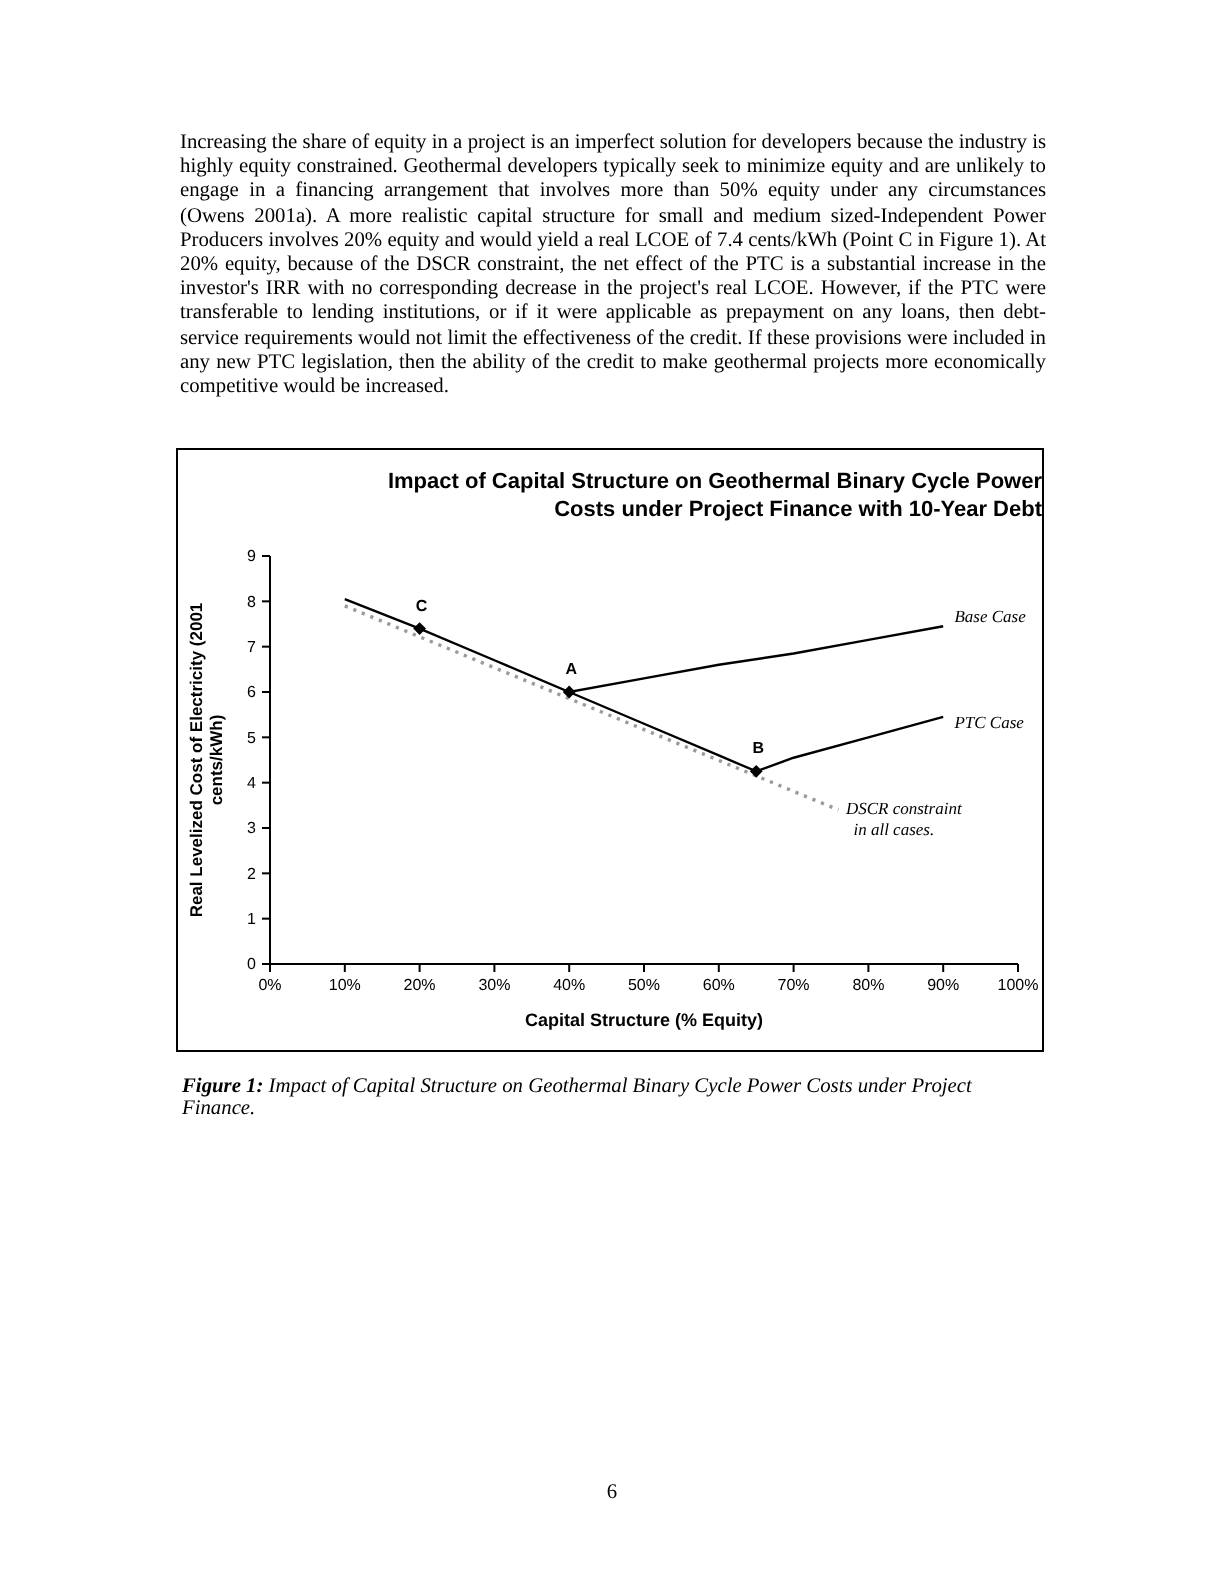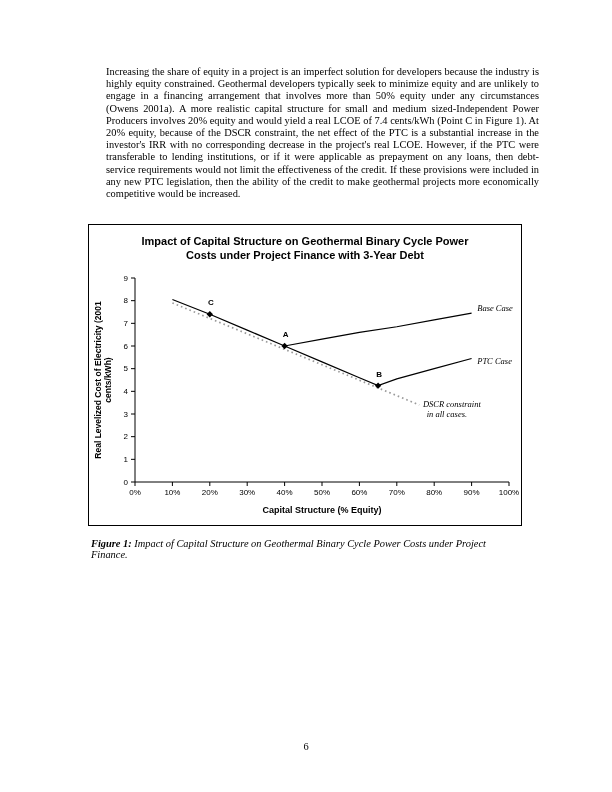--- a/index.html
+++ b/index.html
@@ -8,40 +8,40 @@
     width: 612px;
     height: 792px;
     background: #ffffff;
     margin: 0 auto;
     font-family: "Liberation Serif", serif;
     color: #000;
     overflow: hidden;
   }
   .body-text {
     position: absolute;
-    left: 106px;
+    left: 90px;
     top: 66px;
     width: 433px;
     font-size: 10.4px;
     line-height: 12.2px;
     text-align: justify;
     margin: 0;
   }
   .figure-box {
     position: absolute;
     left: 88px;
     top: 224px;
     width: 432px;
     height: 300px;
     border: 1px solid #000;
     background: #fff;
   }
   .chart-title {
     padding-top: 9px;
-    text-align: center;
+    text-align: right;
     font-family: "Liberation Sans", sans-serif;
     font-weight: bold;
     font-size: 11px;
     line-height: 14px;
   }
   #chart-svg { display: block; margin: 2px auto 0 auto; }
   .caption {
     position: absolute;
     left: 91px;
     top: 538px;
@@ -63,21 +63,21 @@
 </head>
 <body>
 
 <div class="page">
 
   <p class="body-text">Increasing the share of equity in a project is an imperfect solution for developers because the industry is highly equity constrained. Geothermal developers typically seek to minimize equity and are unlikely to engage in a financing arrangement that involves more than 50% equity under any circumstances (Owens 2001a). A more realistic capital structure for small and medium sized-Independent Power Producers involves 20% equity and would yield a real LCOE of 7.4 cents/kWh (Point C in Figure 1). At 20% equity, because of the DSCR constraint, the net effect of the PTC is a substantial increase in the investor's IRR with no corresponding decrease in the project's real LCOE. However, if the PTC were transferable to lending institutions, or if it were applicable as prepayment on any loans, then debt-service requirements would not limit the effectiveness of the credit.  If these provisions were included in any new PTC legislation, then the ability of the credit to make geothermal projects more economically competitive would be increased.</p>
 
   <div class="figure-box">
     <div class="chart-title">
       <div>Impact of Capital Structure on Geothermal Binary Cycle Power</div>
-      <div>Costs under Project Finance with 3-Year Debt</div>
+      <div>Costs under Project Finance with 10-Year Debt</div>
     </div>
     <svg id="chart-svg" width="432" height="258" viewBox="0 0 432 258">
         <line x1="46" y1="14" x2="46" y2="218" stroke="#000" stroke-width="1"></line>
         <line x1="46" y1="218" x2="420" y2="218" stroke="#000" stroke-width="1"></line>
         <line x1="42" y1="218" x2="46" y2="218" stroke="#000" stroke-width="1"></line>
         <text x="39" y="220.6" text-anchor="end" font-size="8" font-family="&quot;Liberation Sans&quot;, sans-serif">0</text>
         <line x1="42" y1="195.33333333333334" x2="46" y2="195.33333333333334" stroke="#000" stroke-width="1"></line>
         <text x="39" y="197.93333333333334" text-anchor="end" font-size="8" font-family="&quot;Liberation Sans&quot;, sans-serif">1</text>
         <line x1="42" y1="172.66666666666669" x2="46" y2="172.66666666666669" stroke="#000" stroke-width="1"></line>
         <text x="39" y="175.26666666666668" text-anchor="end" font-size="8" font-family="&quot;Liberation Sans&quot;, sans-serif">2</text>

